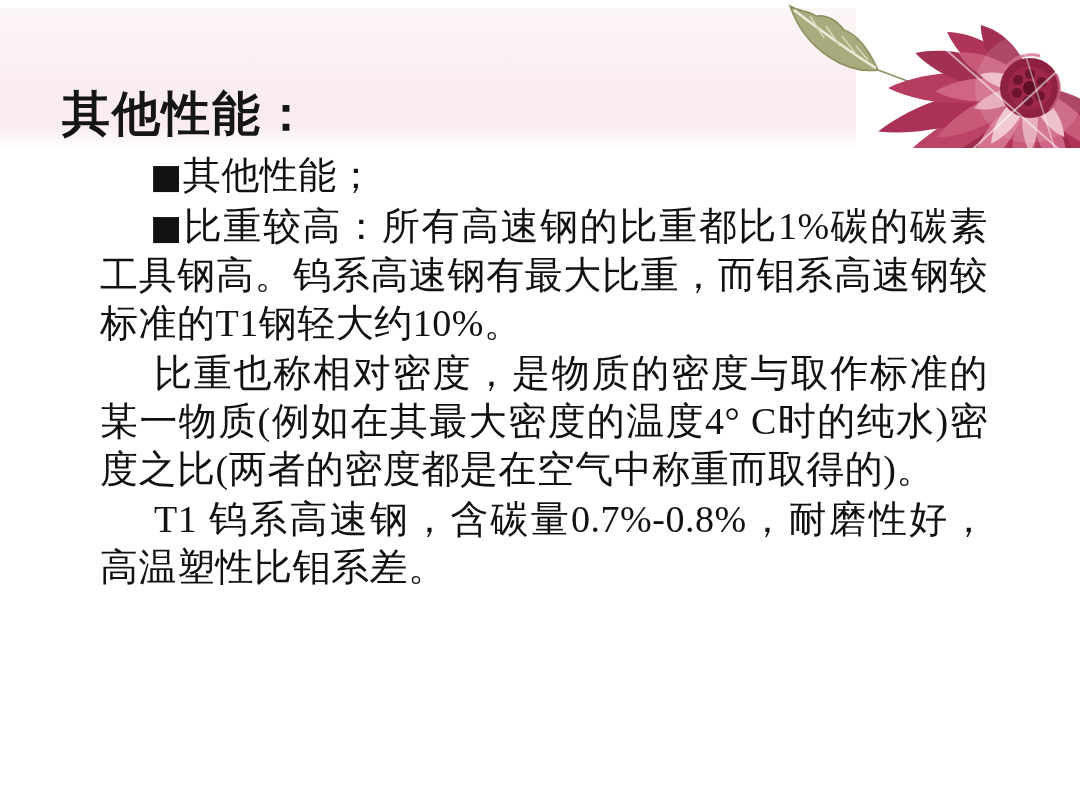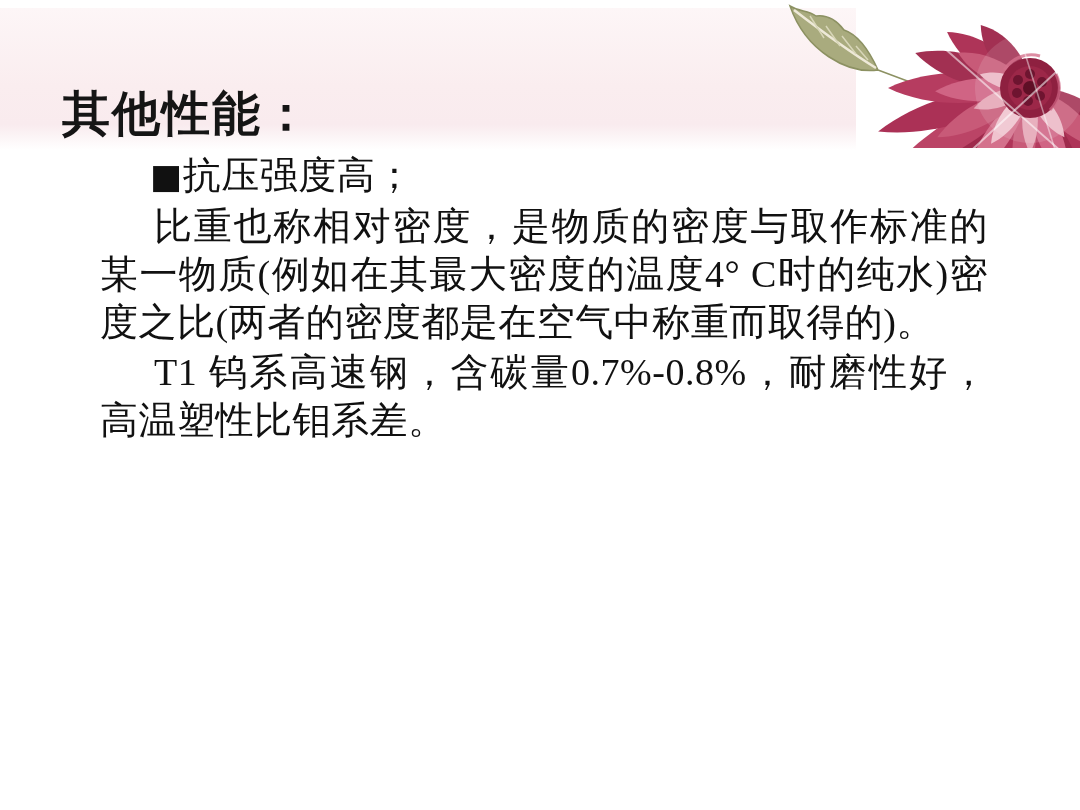--- a/index.html
+++ b/index.html
@@ -140,18 +140,19 @@
         <line x1="185" y1="40" x2="330" y2="168" stroke-width="2" opacity="0.55"></line>
         <line x1="332" y1="48" x2="198" y2="172" stroke-width="2" opacity="0.55"></line>
         <line x1="262" y1="12" x2="312" y2="172" stroke-width="1.6" opacity="0.45"></line>
         <line x1="293" y1="40" x2="317" y2="40" stroke-width="1.5" opacity="0.85"></line>
         <line x1="305" y1="28" x2="305" y2="52" stroke-width="1.5" opacity="0.85"></line>
       </g>
     </svg>
   </div>
 
   <div class="body-text">
-    <p class="bullet-para"><span class="bullet-square">■</span><span>抗压强度高；</span></p>
+    <p class="bullet-para"><span class="bullet-square">■</span><span>其他性能；</span></p>
+    <p class="bullet-para"><span class="bullet-square">■</span><span>比重较高：所有高速钢的比重都比1%碳的碳素工具钢高。钨系高速钢有最大比重，而钼系高速钢较标准的T1钢轻大约10%。</span></p>
     <p class="plain-para">比重也称相对密度，是物质的密度与取作标准的某一物质(例如在其最大密度的温度4° C时的纯水)密度之比(两者的密度都是在空气中称重而取得的)。</p>
     <p class="plain-para">T1 钨系高速钢，含碳量0.7%-0.8%，耐磨性好，高温塑性比钼系差。</p>
   </div>
 
 </div>
 
 </body></html>

